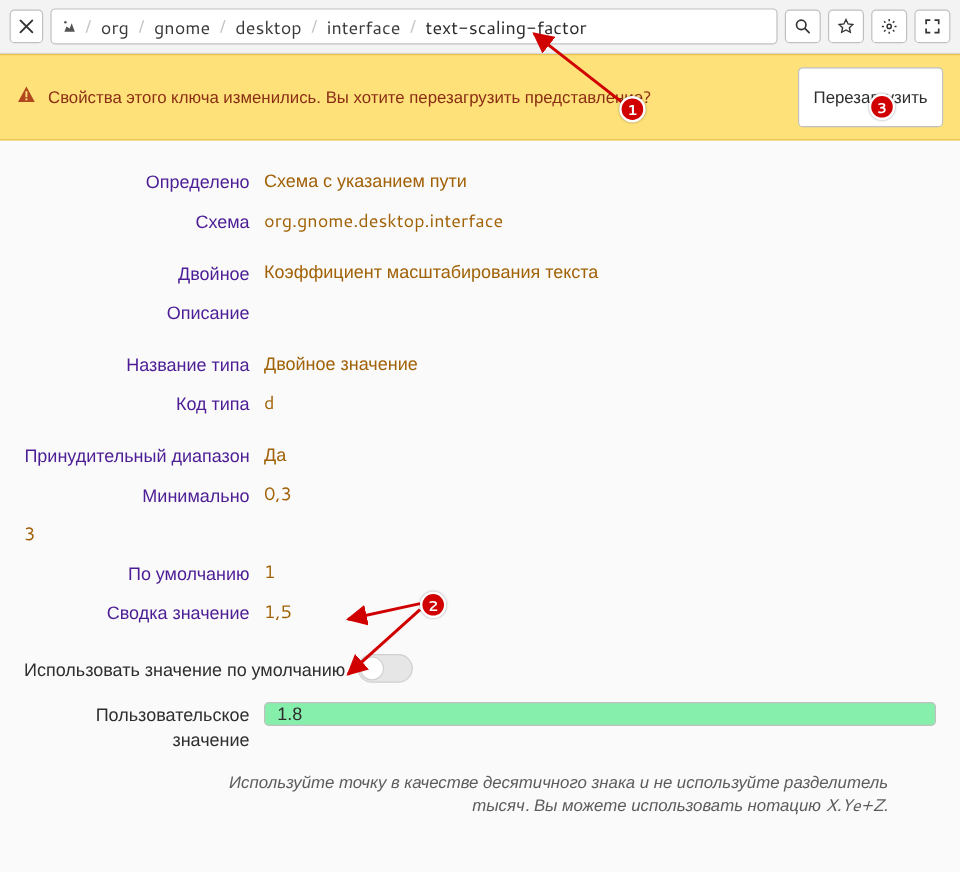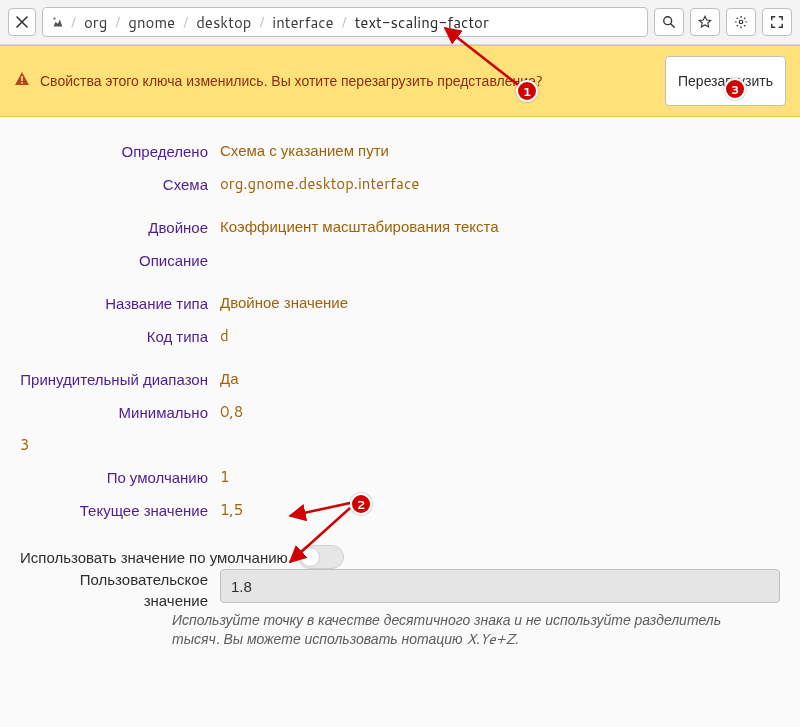--- a/index.html
+++ b/index.html
@@ -110,21 +110,21 @@
     color: #a16207;
     font-size: 15px;
     line-height: 1.35;
   }
 
   
   .edit-area {
     padding: 10px 20px 16px 20px;
     display: flex;
     flex-direction: column;
-    gap: 0;
+    gap: 16px;
   }
   .toggle-row {
     display: flex;
     align-items: center;
     gap: 10px;
     position: relative;
   }
   .toggle-label {
     font-size: 15px;
     color: #2e2e2e;
@@ -151,36 +151,37 @@
     gap: 0;
   }
   .input-label {
     flex: 0 0 200px;
     text-align: right;
     padding-right: 12px;
     font-size: 15px;
   }
   .value-input {
     flex: 1;
-    height: 34px;
+    height: 20px;
     border: 1px solid #c0c0c0;
     border-radius: 4px;
     padding: 4px 10px;
     font-size: 15px;
     color: #2e2e2e;
-    background: #e5e5e5;
+    background: #86efac;
   }
 
   .hint {
     margin-left: 152px;
     padding-right: 40px;
     font-style: italic;
     color: #5c5c5c;
     font-size: 14px;
     line-height: 1.35;
+    text-align: right;
   }
 
   
   .anno {
     position: absolute;
     inset: 0;
     pointer-events: none;
   }
   .badge {
     position: absolute;
@@ -292,31 +293,31 @@
     <div class="row-label">Код типа</div>
     <div class="row-value">d</div>
   </div>
 
   <div class="row spaced">
     <div class="row-label">Принудительный диапазон</div>
     <div class="row-value">Да</div>
   </div>
   <div class="row">
     <div class="row-label">Минимально</div>
-    <div class="row-value">0,8</div>
+    <div class="row-value">0,3</div>
   </div>
   <div class="row">
     <div class="row-value">3</div>
   </div>
   <div class="row">
     <div class="row-label">По умолчанию</div>
     <div class="row-value">1</div>
   </div>
   <div class="row">
-    <div class="row-label">Текущее значение</div>
+    <div class="row-label">Сводка значение</div>
     <div class="row-value">1,5</div>
   </div>
 </div>
 
 <div class="edit-area">
   <div class="toggle-row">
     <span class="toggle-label">Использовать значение по умолчанию</span>
     <div class="toggle">
       <div class="knob"></div>
     </div>

